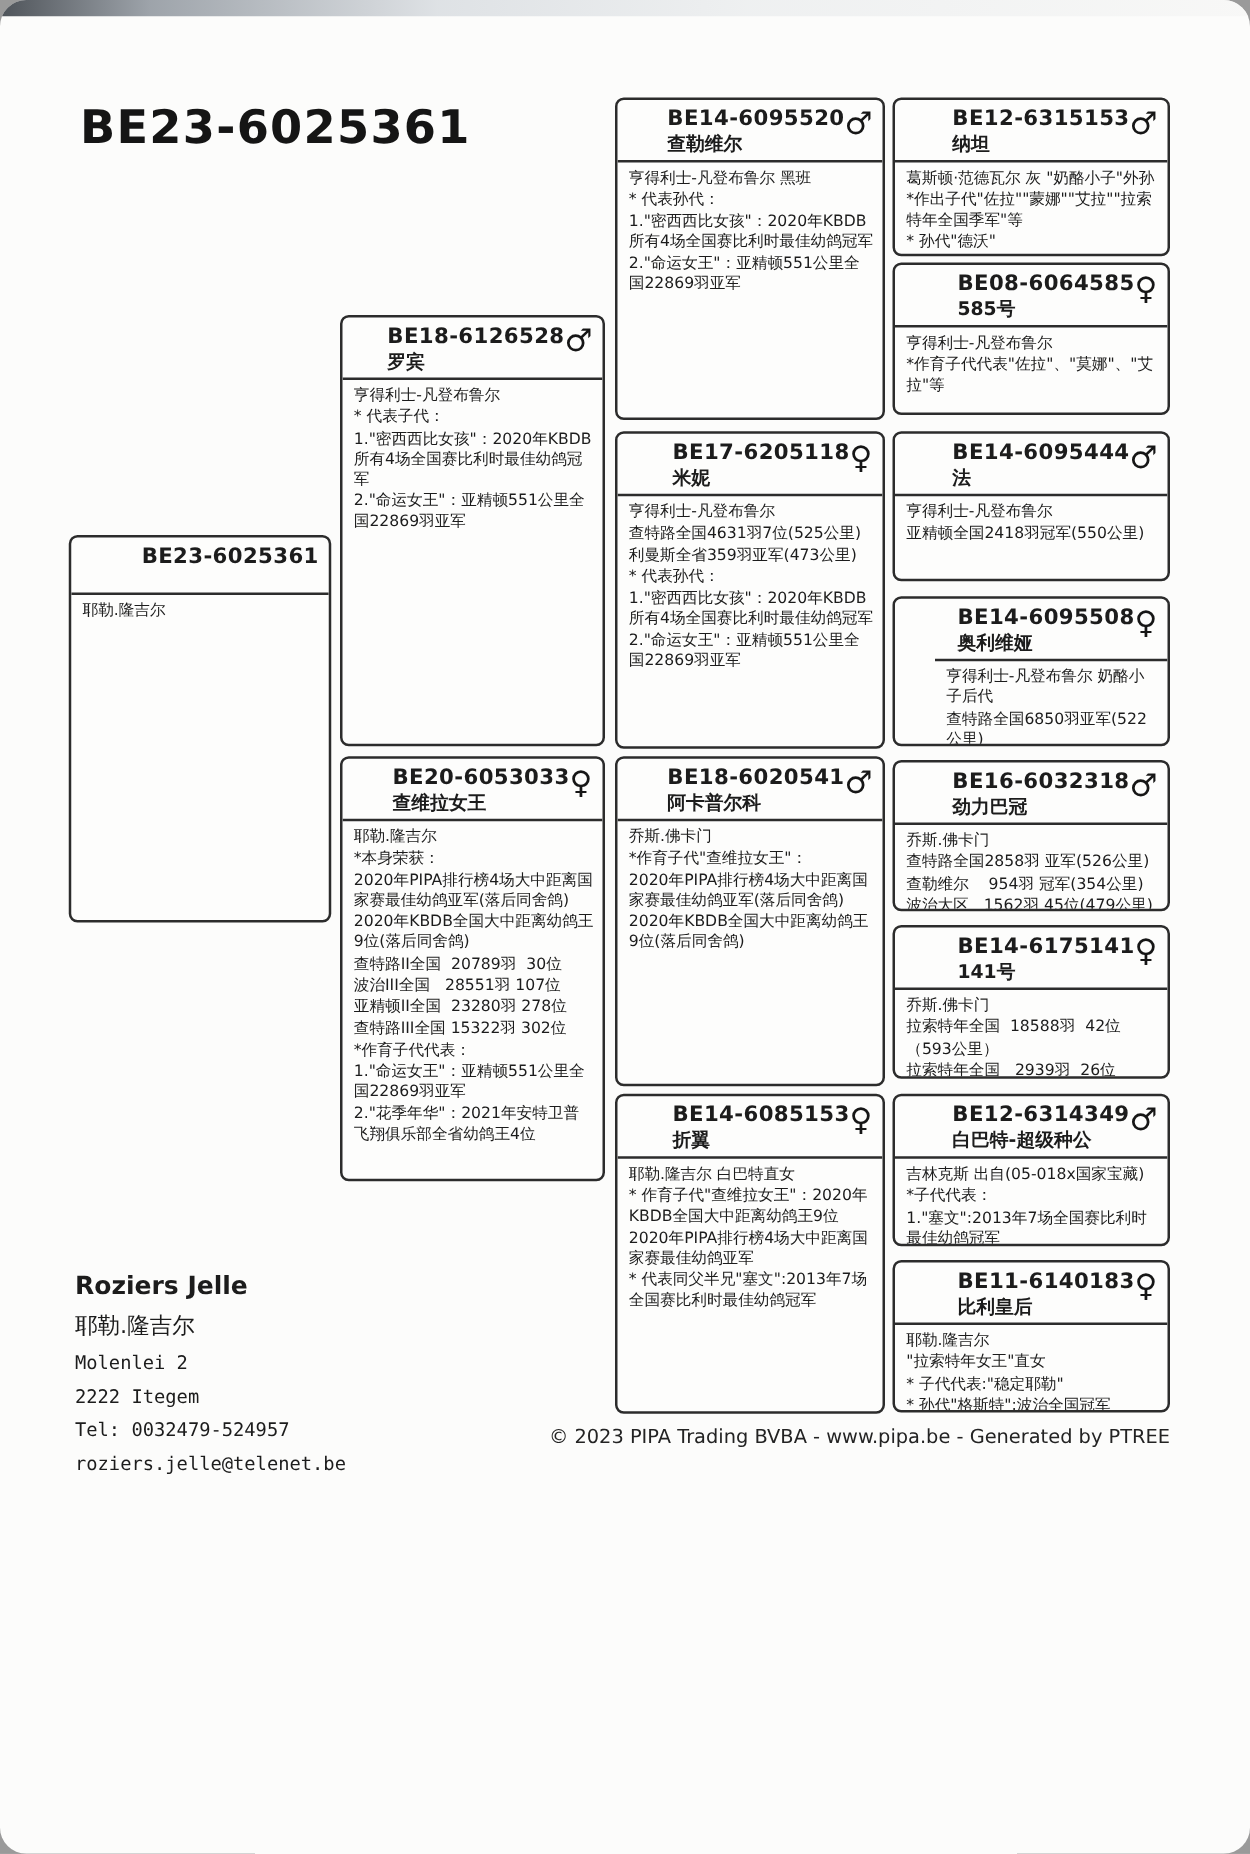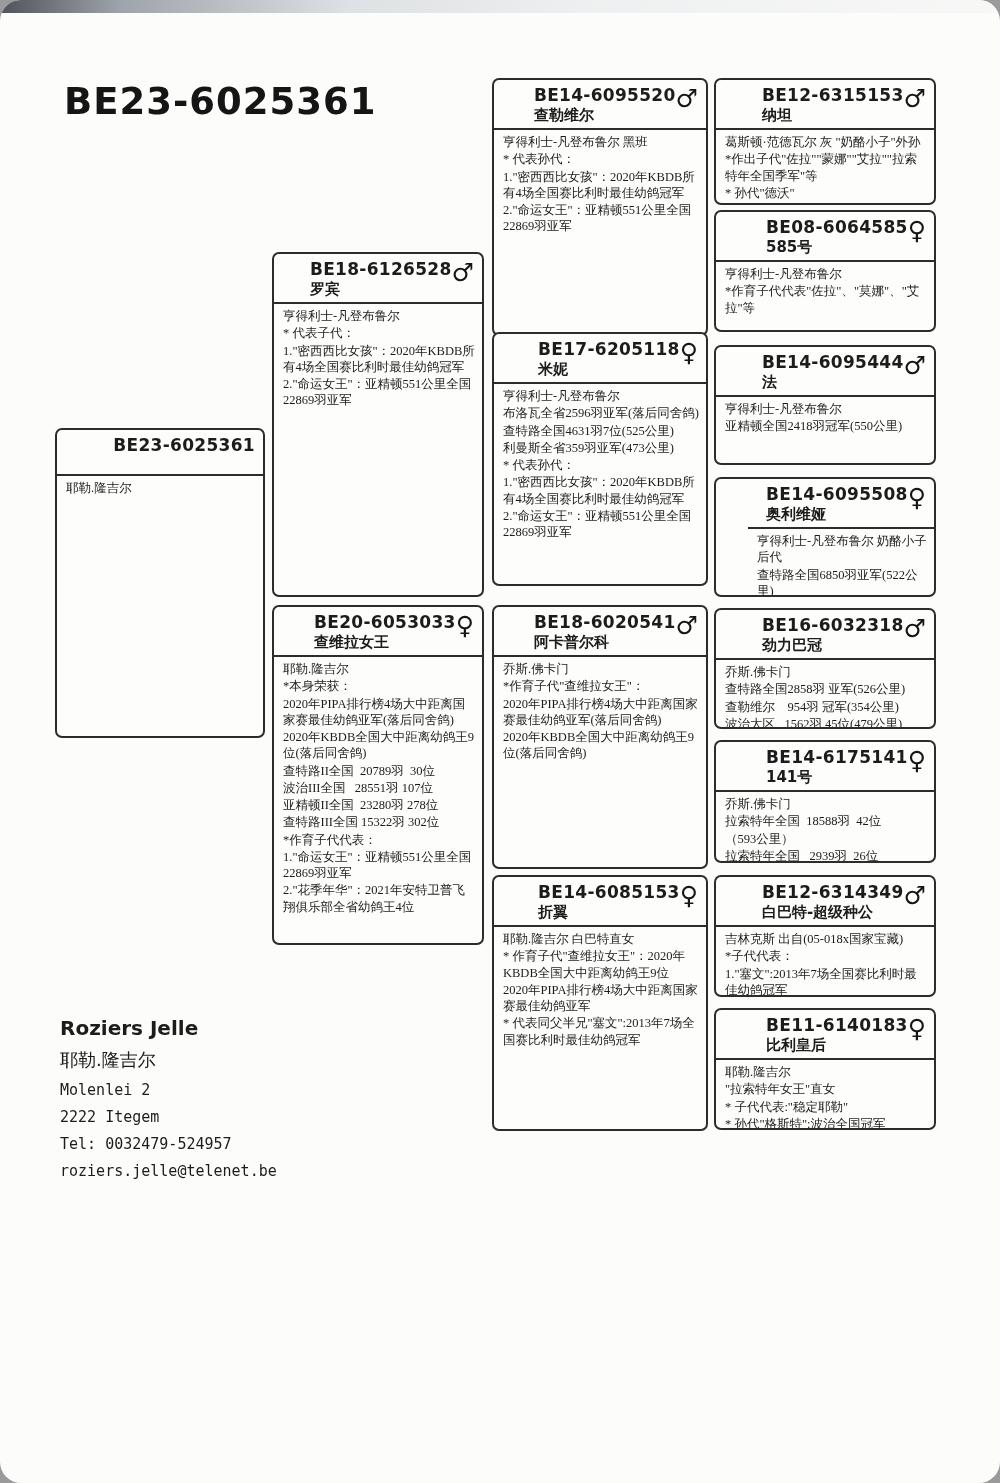--- a/index.html
+++ b/index.html
@@ -26,30 +26,30 @@
   .pbox-head {
     display:flex; justify-content:flex-end; align-items:flex-start;
     min-height:46px; padding:5px 8px 3px 10px;
     border-bottom:2.5px solid #2c2c2c; box-sizing:border-box;
   }
   .ring { font-size:17px; font-weight:bold; letter-spacing:.3px; }
   .pname { font-size:15px; font-weight:bold; margin-top:1px; }
   .pname:empty { display:none; }
   .sex { font-size:25px; font-weight:bold; line-height:1; margin-top:1px; color:#161616; }
   .pbox-body { padding:4px 7px 4px 9px; font-size:12.5px; line-height:1.3; }
-  .bline { white-space:pre-wrap; margin:0 0 1px 0;font-family:Liberation Serif, serif; }
+  .bline { white-space:pre-wrap; margin:0 0 1px 0; }
 
   
   .pos-subject { left:55px;  top:428px; width:210px; height:310px; }
   
   .pos-sire    { left:272px; top:252px; width:212px; height:345px; }
   .pos-dam     { left:272px; top:605px; width:212px; height:340px; }
   
   .pos-ss      { left:492px; top:78px;  width:216px; height:258px; }
-  .pos-sd      { left:492px; top:332px; width:216px; height:254px; }
+  .pos-sd      { left:492px; top:345px; width:216px; height:254px; }
   .pos-ds      { left:492px; top:605px; width:216px; height:264px; }
   .pos-dd      { left:492px; top:875px; width:216px; height:256px; }
   
   .pos-sss     { left:714px; top:78px;  width:222px; height:127px; }
   .pos-ssd     { left:714px; top:210px; width:222px; height:122px; }
   .pos-sds     { left:714px; top:345px; width:222px; height:120px; }
   .pos-sdd     { left:714px; top:477px; width:222px; height:120px;padding-left:32px; }
   .pos-dss     { left:714px; top:608px; width:222px; height:121px; }
   .pos-dsd     { left:714px; top:740px; width:222px; height:123px; }
   .pos-dds     { left:714px; top:875px; width:222px; height:122px; }
@@ -143,21 +143,20 @@
   <div class="pbox pos-sd">
     <div class="pbox-head">
       <div class="head-lines">
         <div class="ring">BE17-6205118</div>
         <div class="pname">米妮</div>
       </div>
       <div class="sex">♀</div>
     </div>
     <div class="pbox-body">
         <div class="bline">亨得利士-凡登布鲁尔</div>
-        <div class="bline">布洛瓦全省2596羽亚军(落后同舍鸽)</div>
         <div class="bline">查特路全国4631羽7位(525公里)</div>
         <div class="bline">利曼斯全省359羽亚军(473公里)</div>
         <div class="bline">* 代表孙代：</div>
         <div class="bline">1."密西西比女孩"：2020年KBDB所有4场全国赛比利时最佳幼鸽冠军</div>
         <div class="bline">2."命运女王"：亚精顿551公里全国22869羽亚军</div>
       </div>
   </div>
 
   <div class="pbox pos-ds">
     <div class="pbox-head">
@@ -313,13 +312,14 @@
 
   <div class="owner-block">
     <div class="owner-name">Roziers Jelle</div>
     <div class="owner-cn">耶勒.隆吉尔</div>
     <div class="owner-line">Molenlei 2</div>
     <div class="owner-line">2222 Itegem</div>
     <div class="owner-line">Tel: 0032479-524957</div>
     <div class="owner-line">roziers.jelle@telenet.be</div>
   </div>
 
+  <div class="footer">© 2023 PIPA Trading BVBA - www.pipa.be - Generated by PTREE</div>
 </div>
 
 </body></html>

